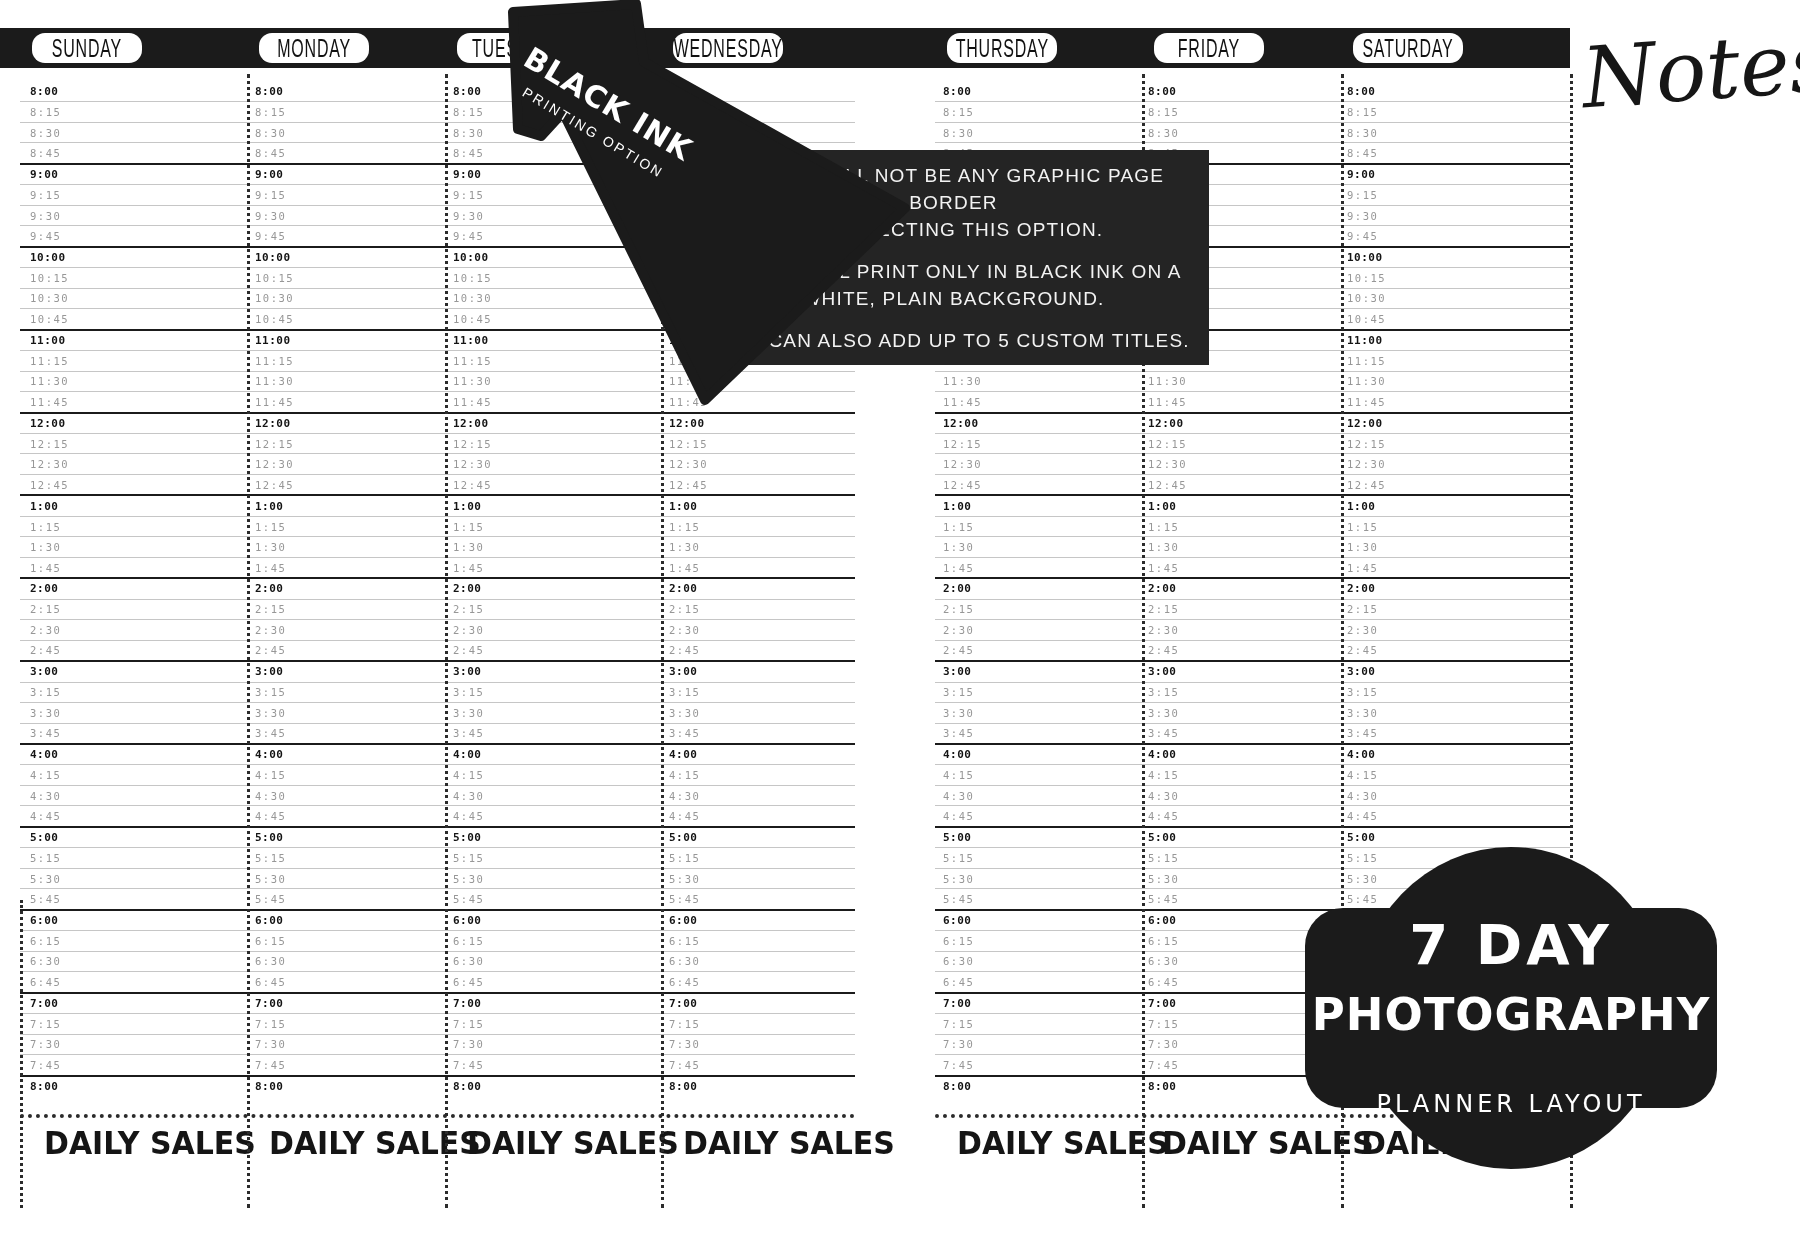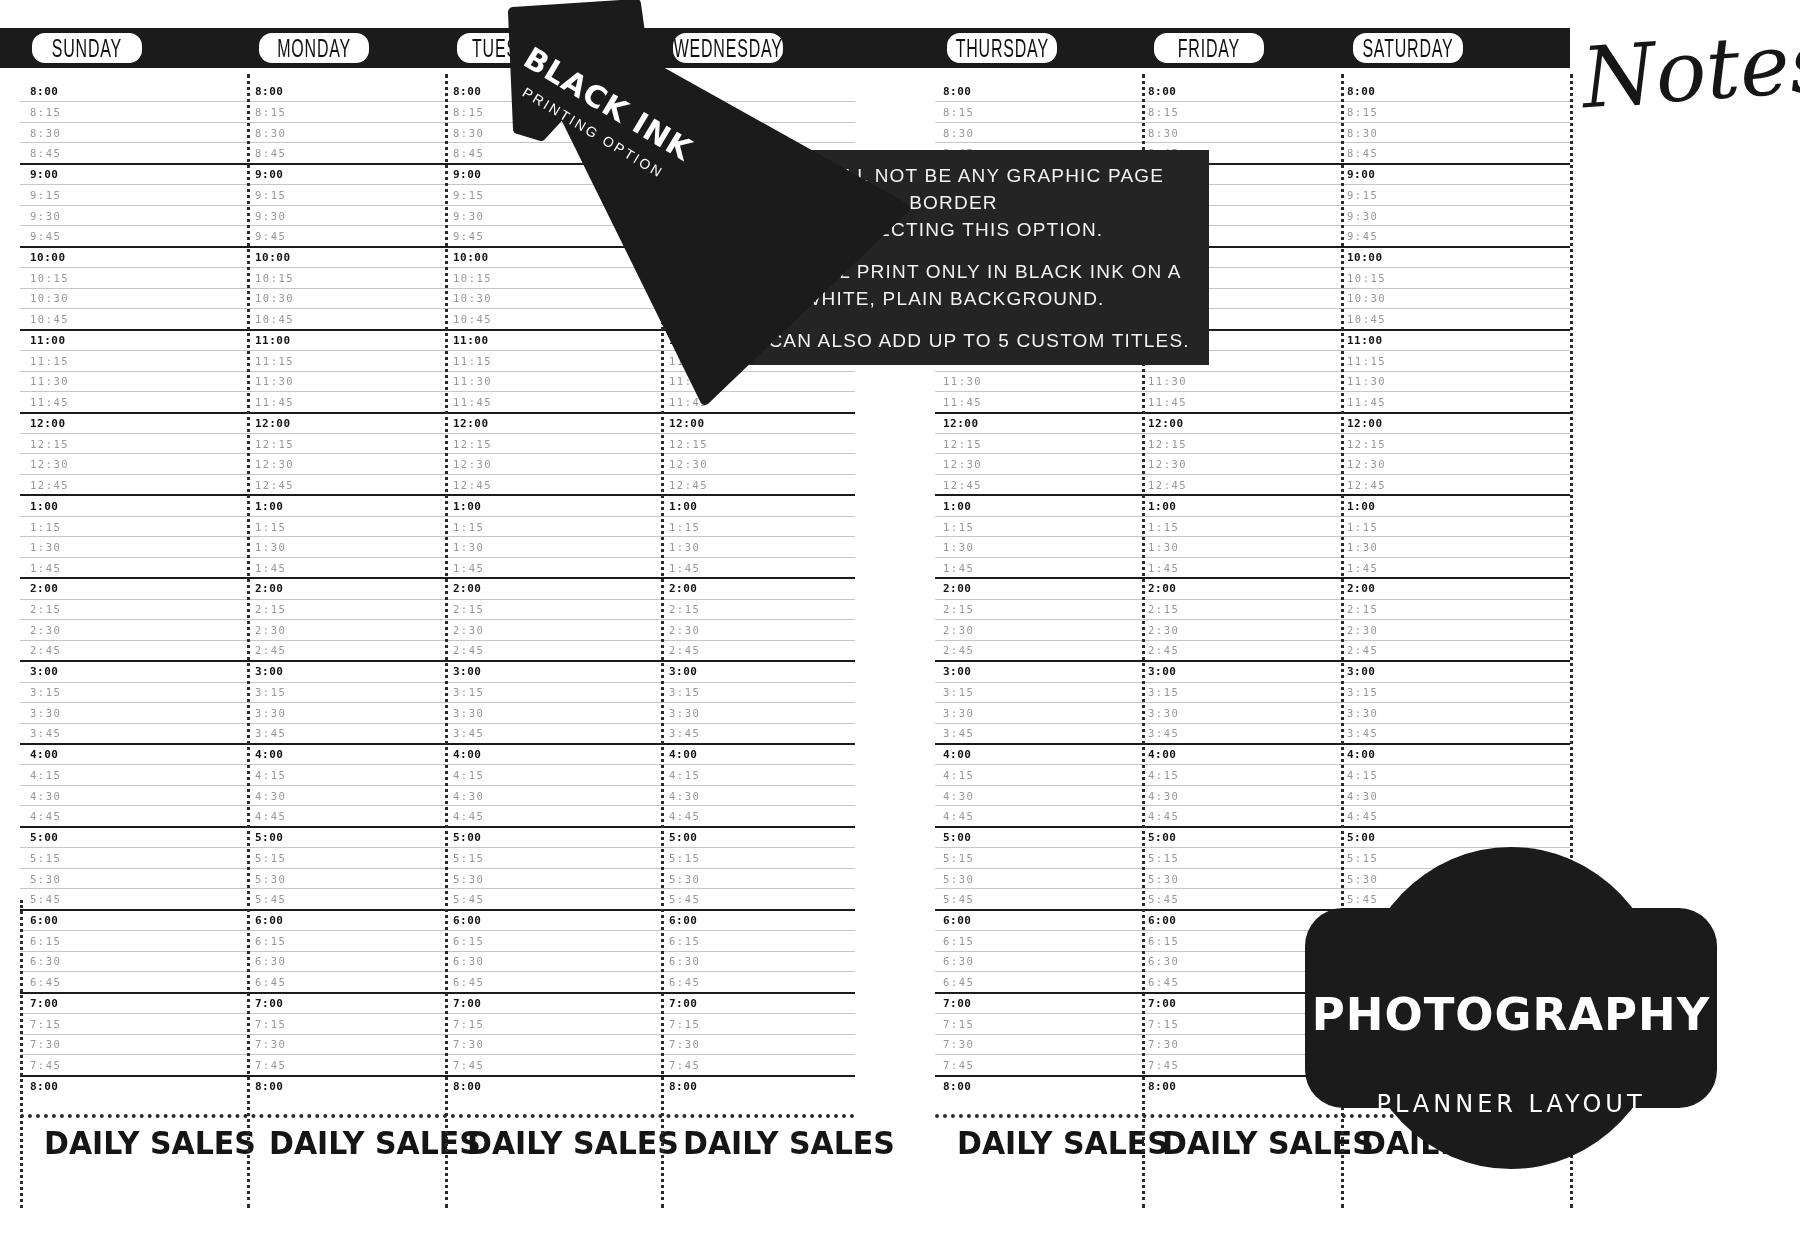--- a/index.html
+++ b/index.html
@@ -478,15 +478,16 @@
     </div>
 
   <svg class="arrow-svg" width="1000" height="420" viewBox="0 0 1000 420">
     <polygon points="513,12 636,4 644,62 905,208 705,400 563,112 541,136 518,129" fill="#1b1b1b" stroke="#1b1b1b" stroke-width="10" stroke-linejoin="round"></polygon>
   </svg>
   <div class="arrow-title">BLACK INK</div>
   <div class="arrow-sub">PRINTING OPTION</div>
 
   <div class="badge-ell"></div>
   <div class="badge-rect"></div>
+  <div class="badge-text badge-l1">7 DAY</div>
   <div class="badge-text badge-l2">PHOTOGRAPHY</div>
   <div class="badge-text badge-l3">PLANNER LAYOUT</div>
 </div>
 
 </body></html>

